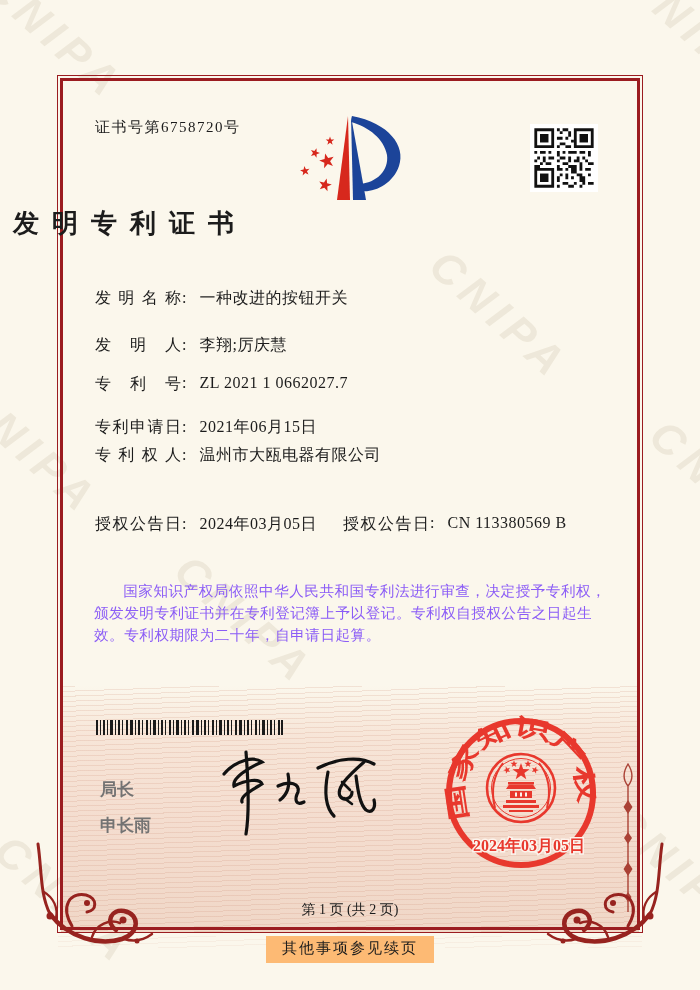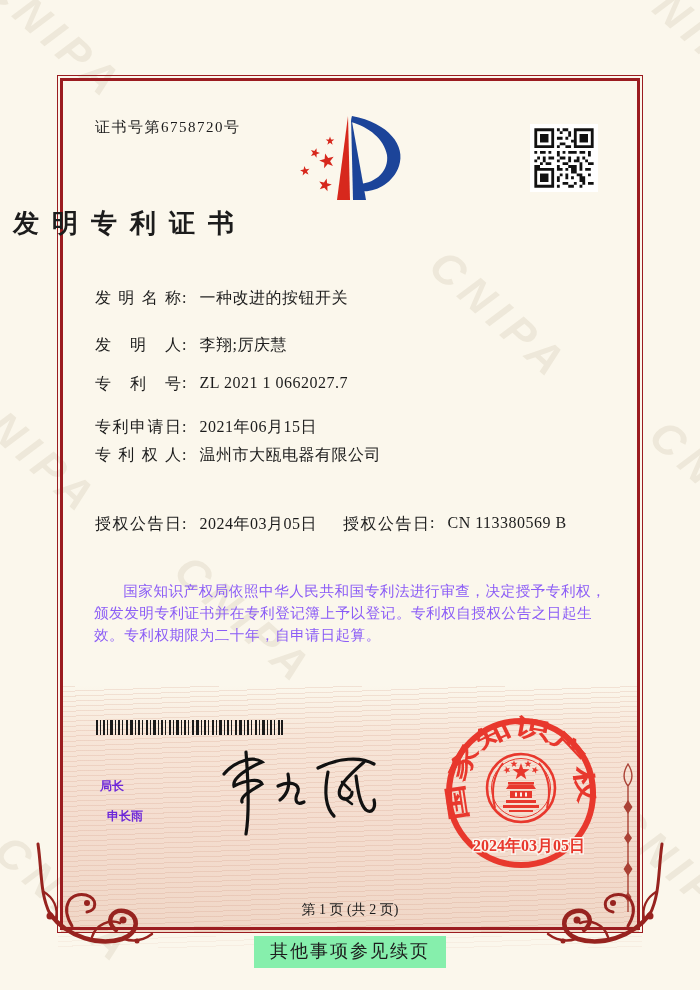--- a/index.html
+++ b/index.html
@@ -32,31 +32,31 @@
   .fcolon{margin-left:1px;}
   .fvalue{margin-left:13px;letter-spacing:.5px;}
   .grant-group{position:absolute;left:248px;top:0;white-space:nowrap;}
   
   .paras{position:absolute;left:94px;top:581px;width:519px;z-index:4;font-size:14.6px;
       line-height:21.8px;letter-spacing:.5px;color:#8b5cf6;}
   .paras p{margin:0 0 7px;text-indent:2em;}
   
   .barcode{position:absolute;left:96px;top:720px;z-index:4;line-height:0;}
   .signer{position:absolute;left:100px;top:778px;z-index:4;
-      font-family:"Liberation Sans","DejaVu Sans",sans-serif;font-size:12px;font-weight:600;color:#6d28d9;}
-  .signer .name{margin-top:13px;margin-left:7px;}
+      font-family:"Liberation Sans","DejaVu Sans",sans-serif;font-size:17px;font-weight:600;color:#737373;}
+  .signer .name{margin-top:13px;}
   .sig{position:absolute;left:210px;top:738px;z-index:4;line-height:0;}
   .seal{position:absolute;left:440px;top:712px;z-index:5;line-height:0;}
   .chain{position:absolute;left:620px;top:760px;z-index:4;opacity:.9;line-height:0;}
   .flourish{position:absolute;z-index:6;line-height:0;}
   .fl-left{left:34px;top:842px;}
   .fl-right{left:544px;top:842px;transform:scaleX(-1);}
   .pagenum{position:absolute;left:0;width:700px;top:901px;text-align:center;font-size:14px;z-index:4;}
-  .contnote{position:absolute;left:50%;transform:translateX(-50%);top:936px;background:#86efac;
-      padding:3px 16px 5px;font-size:18px;z-index:4;white-space:nowrap;letter-spacing:2px;}
+  .contnote{position:absolute;left:50%;transform:translateX(-50%);top:936px;background:#fdba74;
+      padding:3px 16px 5px;font-size:15px;z-index:4;white-space:nowrap;letter-spacing:2px;}
 </style>
 </head>
 <body>
 
 <div class="page">
 
   <div class="wm" style="left:-30px;top:10px">CNIPA</div>
   <div class="wm" style="left:610px;top:5px">CNIPA</div>
   <div class="wm" style="left:415px;top:290px">CNIPA</div>
   <div class="wm" style="left:-55px;top:425px">CNIPA</div>

